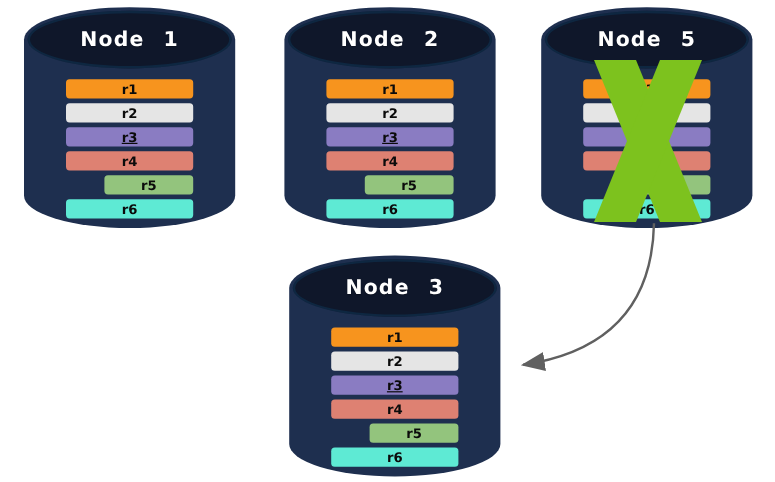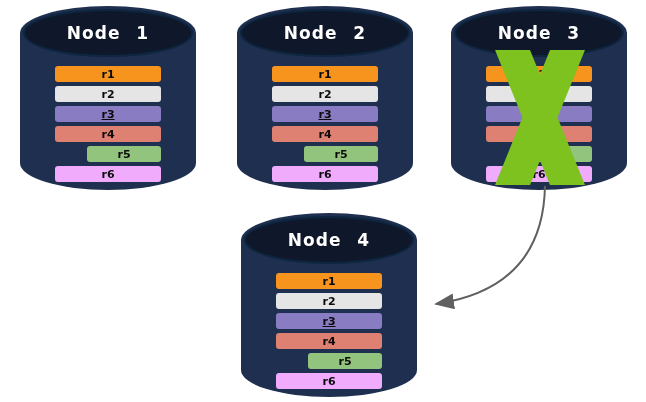--- a/index.html
+++ b/index.html
@@ -26,21 +26,21 @@
   .rec {
     height:16px; border-radius:3px; margin-bottom:4px;
     display:flex; align-items:center; justify-content:center;
     font-size:11px; font-weight:bold; color:#0b0b0b; line-height:1;
   }
   .rec-r1 { background:#F7941E; }
   .rec-r2 { background:#e5e5e5; }
   .rec-r3 { background:#8A7CC2;text-decoration:underline; }
   .rec-r4 { background:#DE8172; }
   .rec-r5 { background:#93C47D;margin-left:32px; }
-  .rec-r6 { background:#f0abfc; }
+  .rec-r6 { background:#5eead4; }
   .node-1 { left:20px;  top:6px; }
   .node-2 { left:237px; top:6px; }
   .node-3 { left:451px; top:6px; }
   .node-4 { left:241px; top:213px; }
   .x-overlay { position:absolute; left:0; top:0; width:176px; height:184px; pointer-events:none; }
   .arrow-overlay { position:absolute; left:0; top:0; width:646px; height:402px; pointer-events:none; }
 </style>
 </head>
 <body>
 
@@ -72,40 +72,40 @@
       <div class="rec rec-r3">r3</div>
       <div class="rec rec-r4">r4</div>
       <div class="rec rec-r5">r5</div>
       <div class="rec rec-r6">r6</div>
     </div>
   </div>
 
   <div class="node node-3">
     <div class="cyl-body"></div>
     <div class="cyl-top">
-      <span class="node-title">Node 3</span>
+      <span class="node-title">Node 5</span>
     </div>
     <div class="records">
       <div class="rec rec-r1">r1</div>
       <div class="rec rec-r2">r2</div>
       <div class="rec rec-r3">r3</div>
       <div class="rec rec-r4">r4</div>
       <div class="rec rec-r5">r5</div>
       <div class="rec rec-r6">r6</div>
     </div>
     <svg class="x-overlay" viewBox="0 0 176 184">
       <polygon points="44,44 79,44 134,179 99,179" fill="#7DC21E"></polygon>
       <polygon points="99,44 134,44 79,179 44,179" fill="#7DC21E"></polygon>
     </svg>
   </div>
 
   <div class="node node-4">
     <div class="cyl-body"></div>
     <div class="cyl-top">
-      <span class="node-title">Node 4</span>
+      <span class="node-title">Node 3</span>
     </div>
     <div class="records">
       <div class="rec rec-r1">r1</div>
       <div class="rec rec-r2">r2</div>
       <div class="rec rec-r3">r3</div>
       <div class="rec rec-r4">r4</div>
       <div class="rec rec-r5">r5</div>
       <div class="rec rec-r6">r6</div>
     </div>
   </div>

